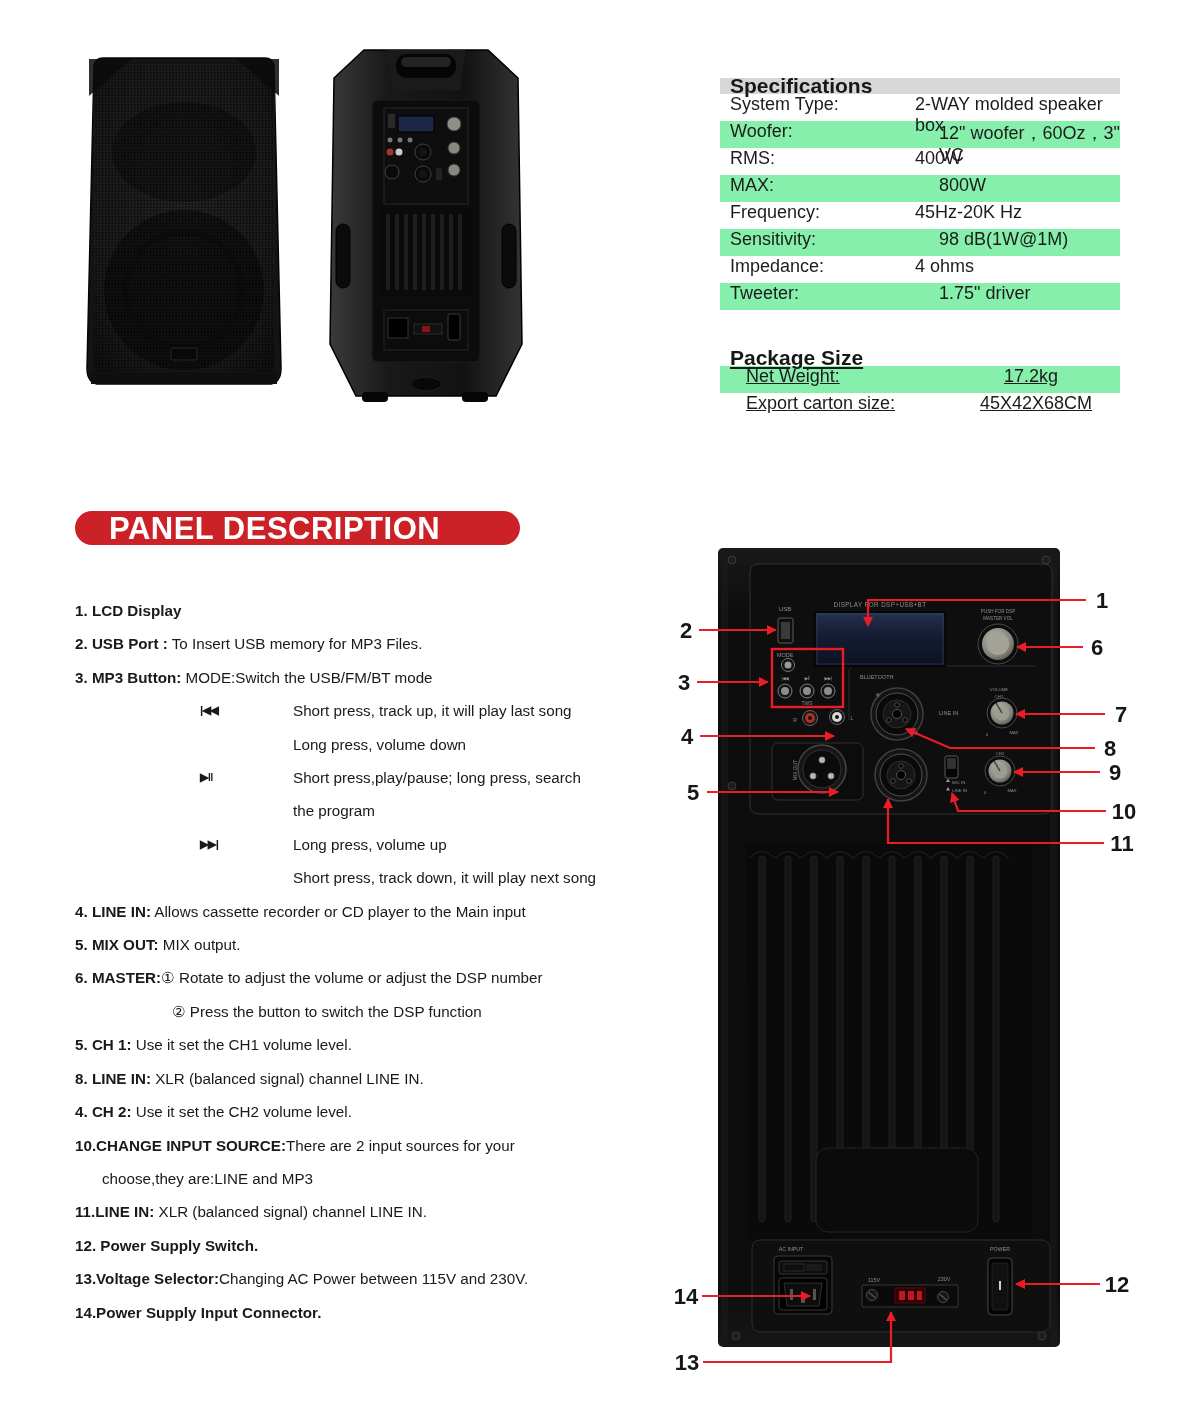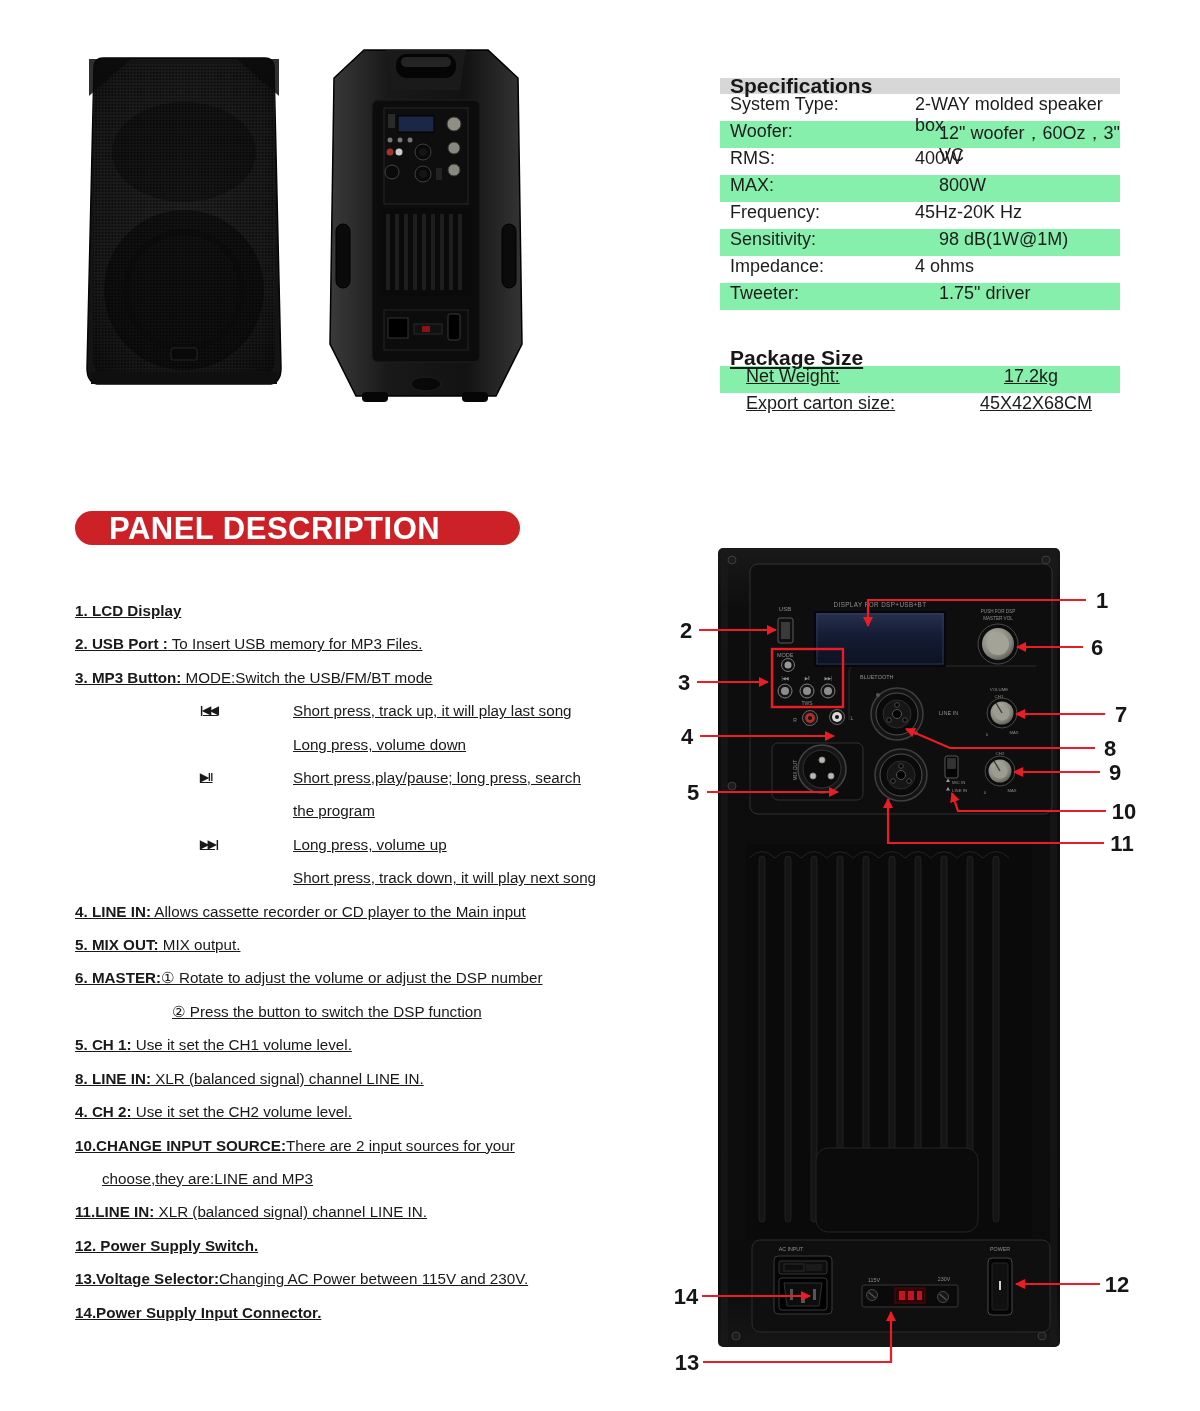--- a/index.html
+++ b/index.html
@@ -19,21 +19,21 @@
   .pkg .trow .lbl { width:186px;padding-left:26px; }
   .pkg .thead { background:transparent; }
 
   
   .banner { position:absolute; left:75px; top:511px; width:445px; height:34px;
             background:#cb2127; border-radius:21px; color:#ffffff; font-weight:bold;
             font-size:31px; letter-spacing:.5px; display:flex; align-items:flex-start;
             padding-left:34px; box-sizing:border-box; }
 
   
-  #desc { position:absolute; left:75px; top:594px; width:590px; font-size:15.2px; color:#191919;text-decoration:underline; }
+  #desc { position:absolute; left:75px; top:594px; width:590px; font-size:15.2px; color:#191919; }
   .ditem, .dline, .dcont { line-height:33.4px; }
   .ditem .b { font-weight:bold; }
   .dsub { display:flex; padding-left:125px; }
   .dsub .icon { flex:none; width:53px; font-size:11.5px; font-weight:bold;
                 letter-spacing:-1px; line-height:33.4px; }
   .dlines { flex:1;margin-left:40px; }
   .dcont.cont-deep { padding-left:97px; }
   .dcont.cont-shallow { padding-left:27px; }
 
   

